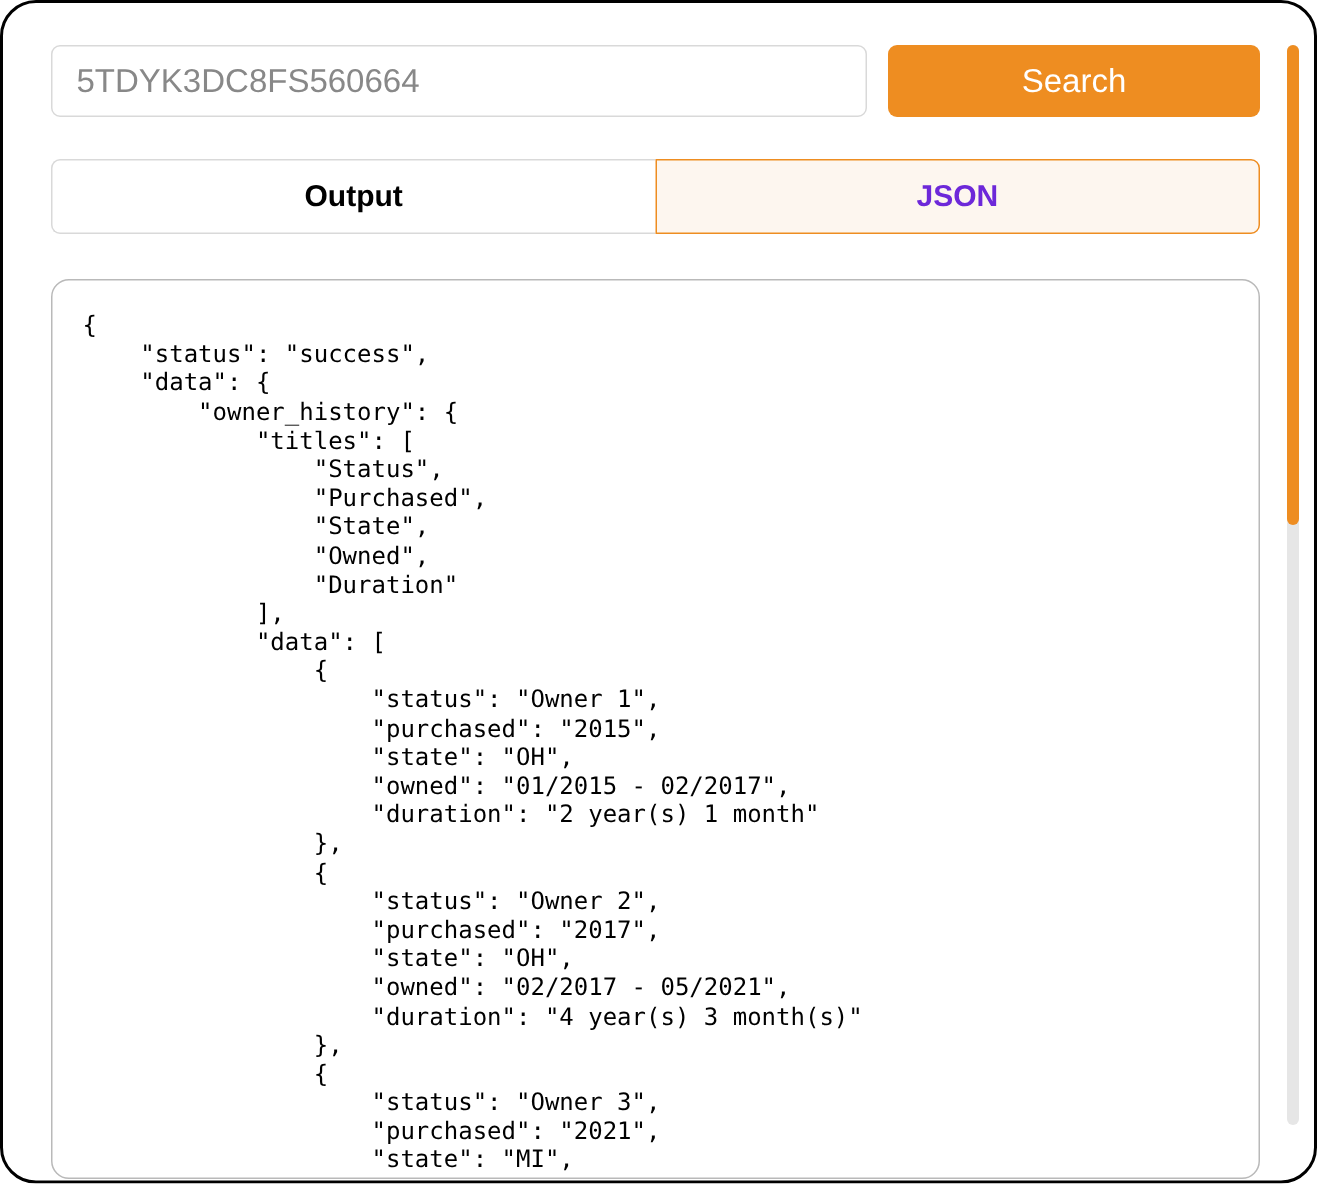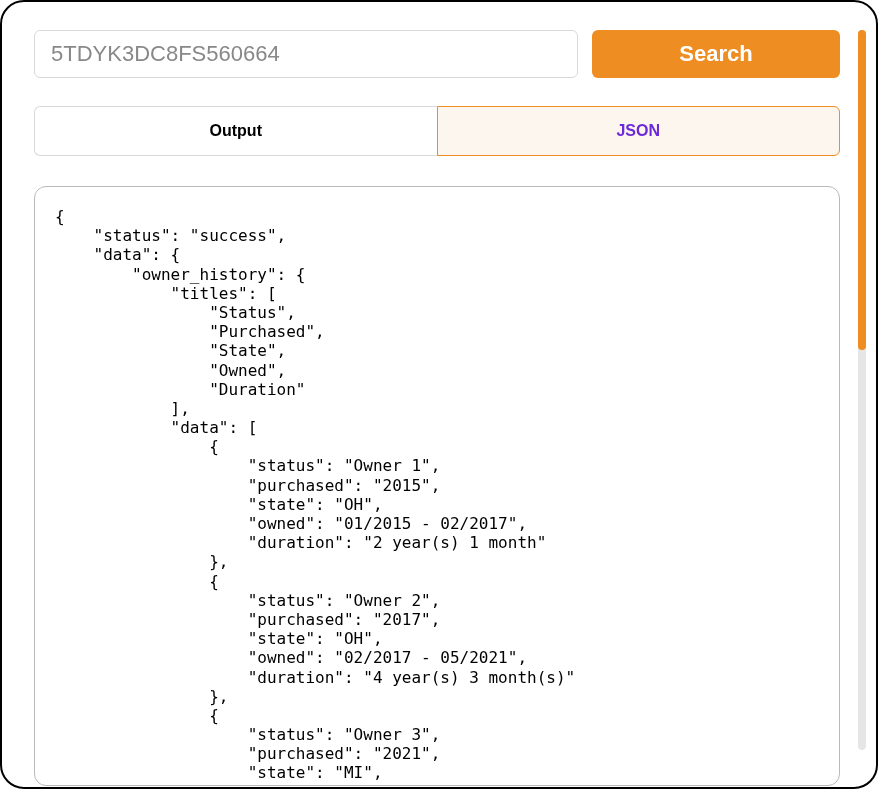--- a/index.html
+++ b/index.html
@@ -53,34 +53,34 @@
       color: #a0a0a0;
     }
     .search-button {
       width: 248px;
       height: 48px;
       background: #ee8d21;
       border: none;
       border-radius: 6px;
       color: #fff;
       font-size: 22px;
-      font-weight: 700;
+      font-weight: 400;
       cursor: pointer;
     }
     .tabs {
       display: flex;
       margin-bottom: 30px;
     }
     .tab {
       flex: 1;
       height: 50px;
       display: flex;
       align-items: center;
       justify-content: center;
-      font-size: 16px;
+      font-size: 20px;
       font-weight: 600;
       cursor: pointer;
       border-top: 1px solid #d9d9d9;
       border-bottom: 1px solid #d9d9d9;
     }
     .tab-output {
       background: #fff;
       color: #000;
       border-left: 1px solid #d9d9d9;
       border-radius: 6px 0 0 6px;

